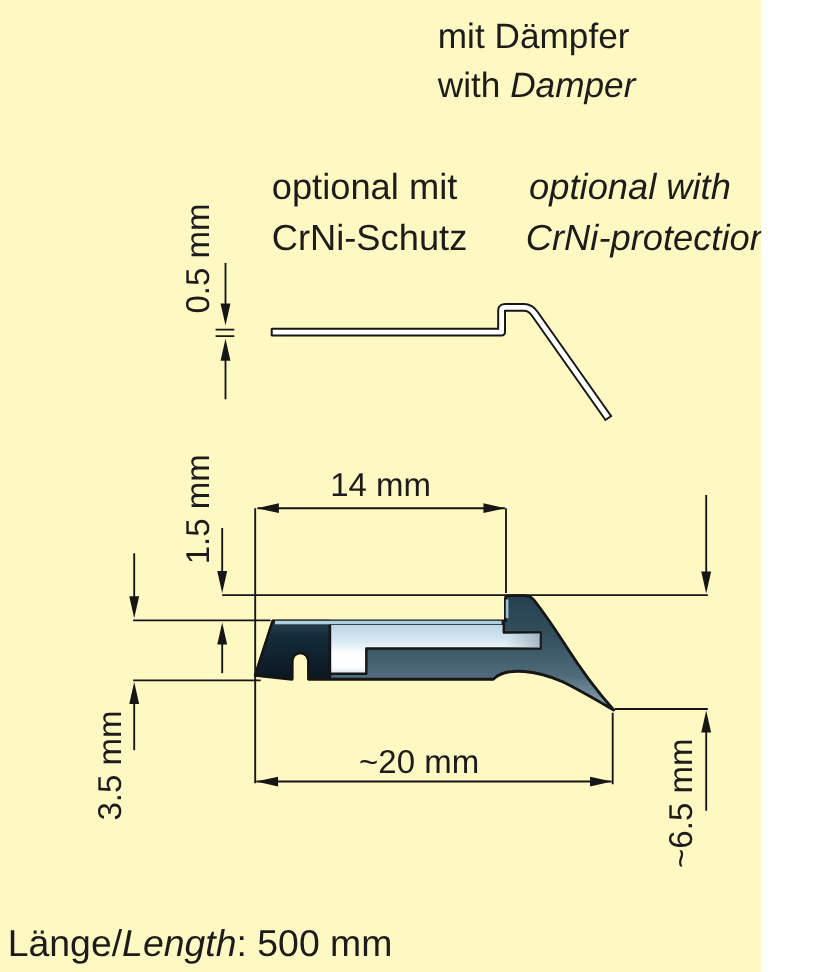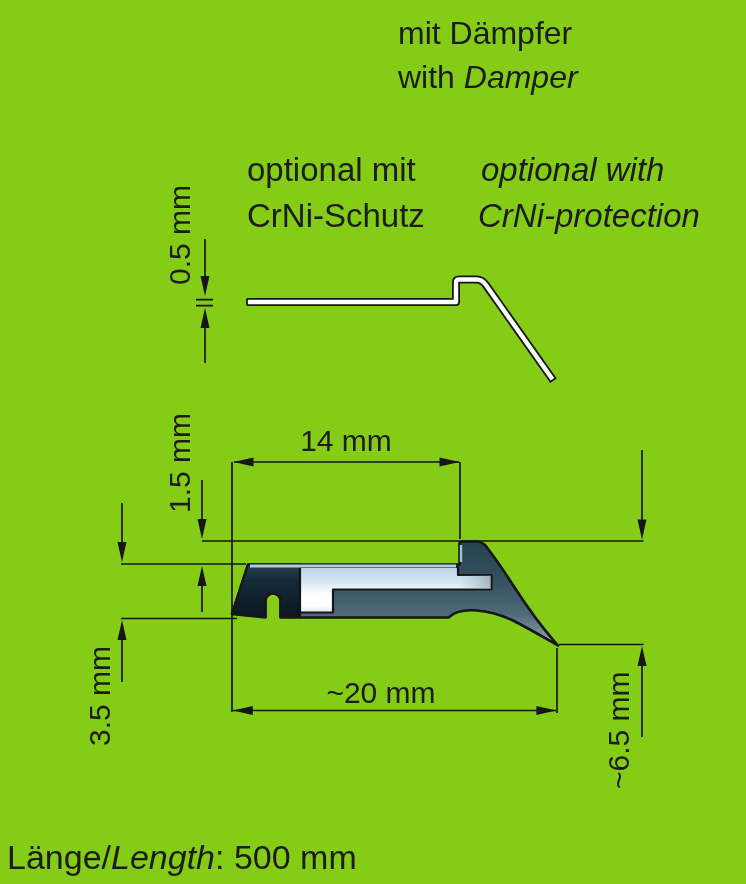--- a/index.html
+++ b/index.html
@@ -1,16 +1,16 @@
 <!DOCTYPE html>
 <html><head>
 <meta charset="utf-8">
 <style>
   html,body{margin:0;padding:0;background:#ffffff;}
-  .page{position:relative;width:746px;height:884px;background:#84cc16;overflow:hidden;
+  .page{position:relative;width:692px;height:884px;background:#fef9c3;overflow:hidden;
         font-family:"Liberation Sans", sans-serif;}
   svg{position:absolute;left:0;top:0;}
   text{fill:#1c1c1a;font-family:"Liberation Sans", sans-serif;}
   .lbl{font-size:33px;}
   .ttl{font-size:32px;}
   .dim{font-size:30px;}
   .ftr{font-size:34px;}
   .it{font-style:italic;}
   .dimline{stroke:#161616;stroke-width:1.7;fill:none;}
   .arrow{fill:#161616;stroke:none;}

